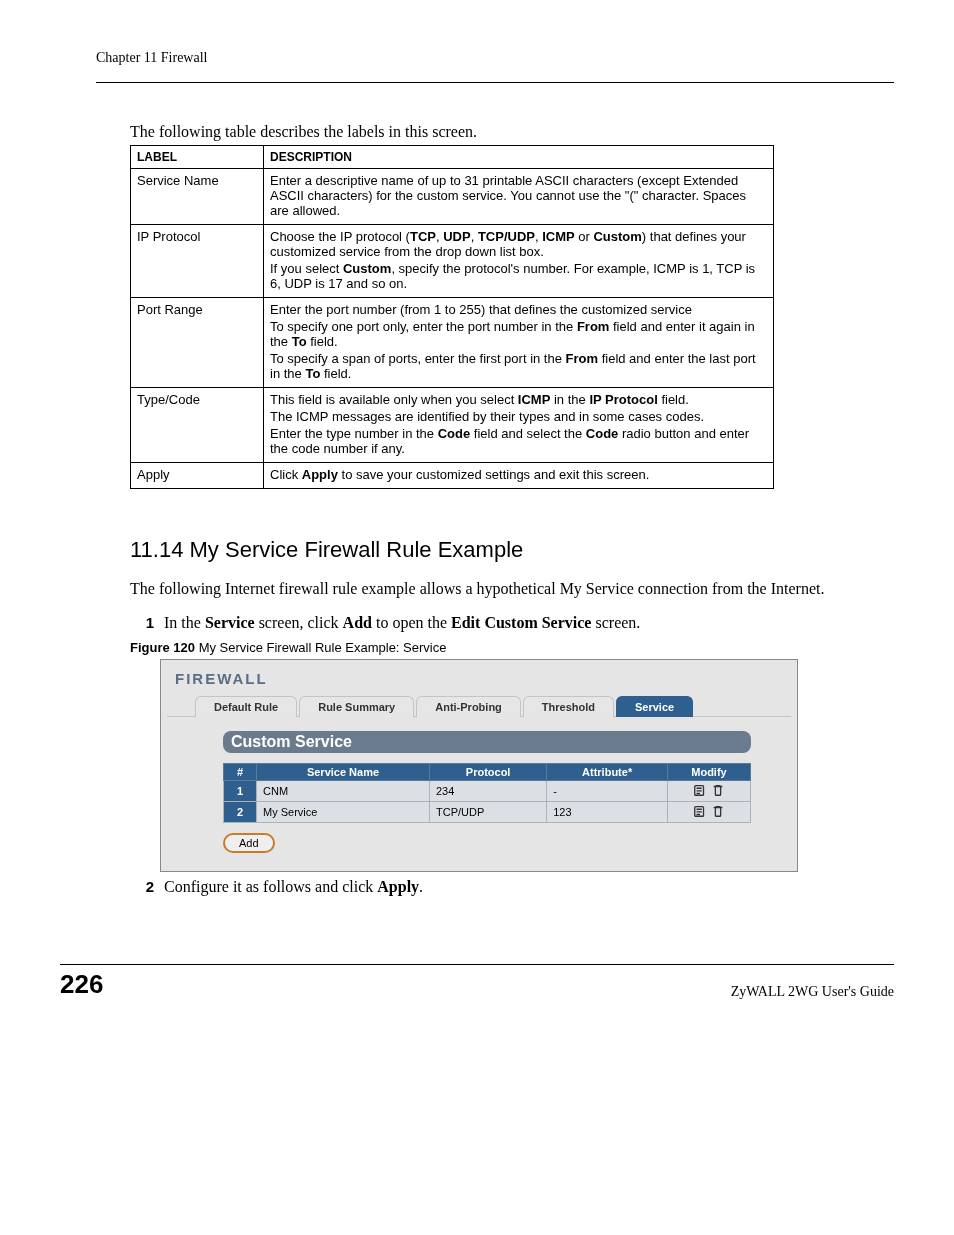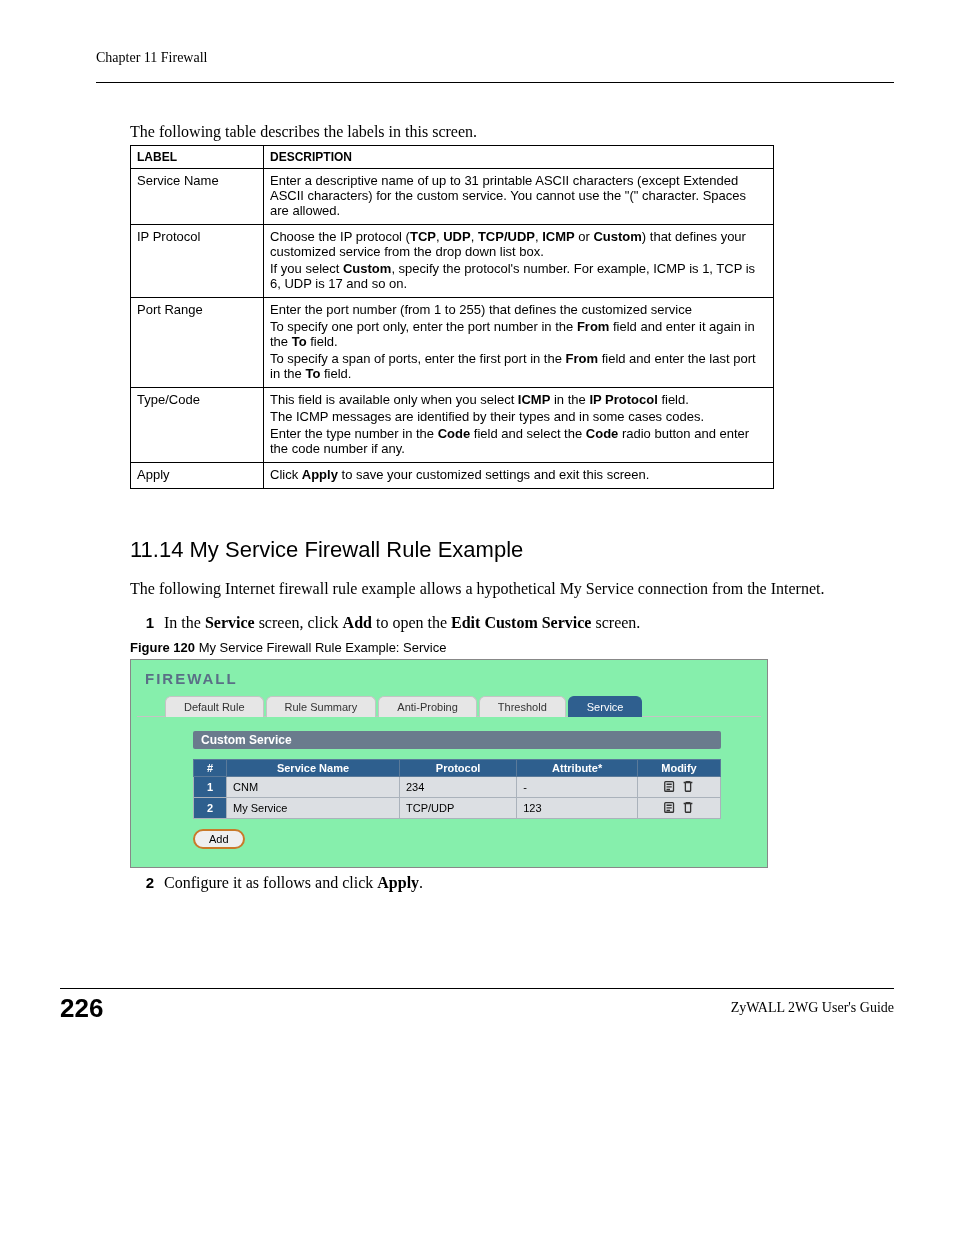--- a/index.html
+++ b/index.html
@@ -90,33 +90,34 @@
     margin-bottom: 4px;
   }
 
   
   .figure-box {
     border: 1px solid #888;
     width: 638px;
     font-family: Arial, Helvetica, sans-serif;
     padding: 6px 6px 12px 6px;
     box-sizing: border-box;
-    background: #86efac;
+    background: #e5e5e5;
+    margin-left: 30px;
   }
   .fig-title {
     color: #5a6f86;
     font-weight: bold;
     font-size: 15px;
     letter-spacing: 2px;
     padding: 4px 8px 8px 8px;
   }
   .fig-tabs {
     display: flex;
     font-size: 11px;
-    font-weight: normal;
+    font-weight: bold;
     margin-left: 28px;
     gap: 0;
     position: relative;
     top: 1px;
   }
   .fig-tab {
     padding: 4px 18px;
     border: 1px solid #c4c4c4;
     border-bottom: none;
     background: #e6e6e6;
@@ -131,24 +132,24 @@
     color: #fff;
     border-color: #2f5f8f;
   }
   .fig-panel {
     border-top: 1px solid #c4c4c4;
     padding: 14px 40px 6px 56px;
   }
   .sub-section-bar {
     background: #6a7b8d;
     color: #fff;
-    font-size: 12px;
+    font-size: 16px;
     font-weight: bold;
     padding: 2px 8px;
-    border-radius: 2px;
+    border-radius: 8px;
     margin-bottom: 10px;
   }
   table.fig-table {
     width: 100%;
     border-collapse: collapse;
     font-size: 11px;
   }
   table.fig-table th {
     background: #2e5f8e;
     color: #fff;
@@ -188,23 +189,23 @@
     padding: 2px 14px;
     font-size: 11px;
     border: 2px solid #c97a2a;
     border-radius: 12px;
     background: #efefef;
     cursor: pointer;
   }
   .footer {
     display: flex;
     justify-content: space-between;
-    align-items: center;
+    align-items: flex-end;
     border-top: 1px solid #000;
-    margin-top: 96px;
+    margin-top: 68px;
     padding-top: 4px;
   }
   .page-num {
     font-family: Arial, Helvetica, sans-serif;
     font-size: 26px;
     font-weight: bold;
   }
   .guide-name {
     font-family: "Times New Roman", serif;
     font-size: 14px;

